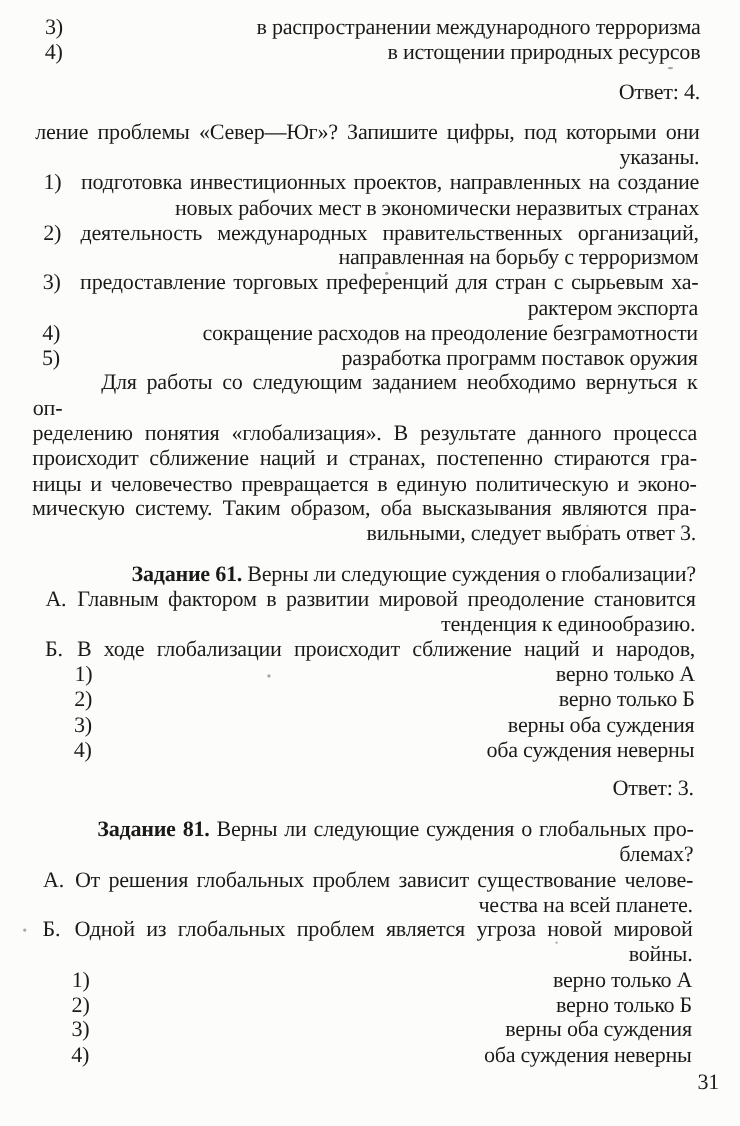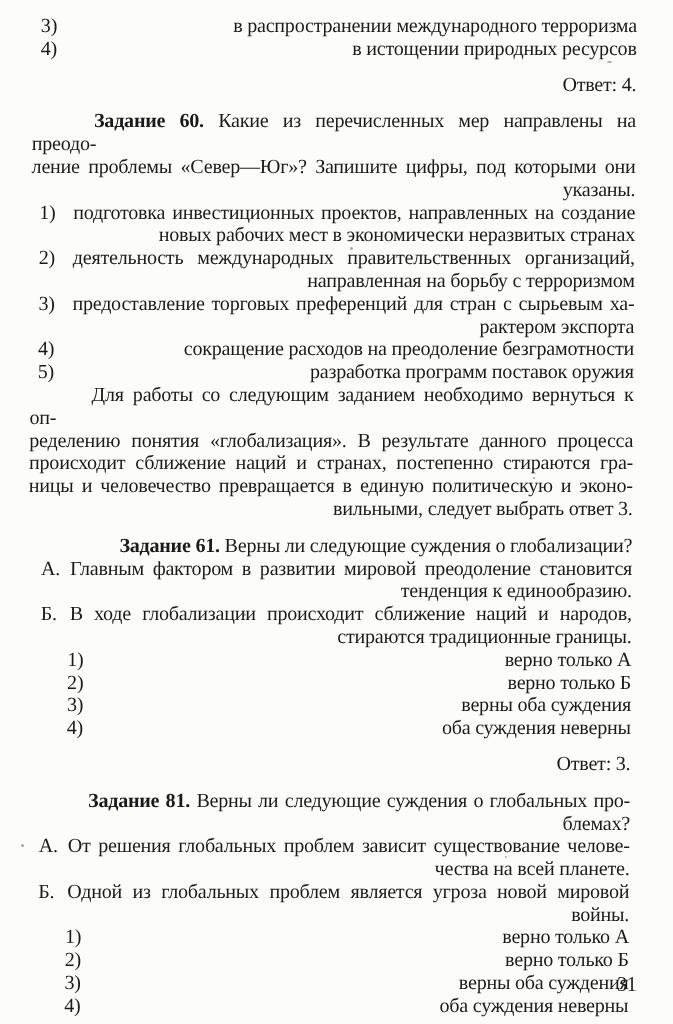--- a/index.html
+++ b/index.html
@@ -33,21 +33,21 @@
   .u { text-underline-offset: 2px; }
   .li  { position: relative; padding-left: 42px; }
   .li > .mk  { position: absolute; left: 8px;  top: 0; }
   .st  { position: relative; padding-left: 42px; }
   .st > .mk  { position: absolute; left: 13px; top: 0; }
   .opt { position: relative; padding-left: 72px; }
   .opt > .mk { position: absolute; left: 40px; top: 0; }
   .ans { padding-left: 41px; margin-top: 13px; }
   .pageno {
     position: absolute;
-    left: 617px; top: 973px;
+    left: 634px; top: 973px;
     font-size: 20px; color: #1a1a1a; text-align: center;
   }
   .speck {
     position: absolute;
     background: #3c3c3c;
     border-radius: 50%;
     opacity: 0.45;
   }
 </style>
 </head>
@@ -60,24 +60,20 @@
       <span class="mk">3)</span>
       <div class="ll">в распространении международного терроризма</div>
     </div>
     <div class="li">
       <span class="mk">4)</span>
       <div class="ll">в истощении природных ресурсов</div>
     </div>
     <div class="ans ll">Ответ: 4.</div>
 
     <div class="task">
-      <div class="jl ind">
-        <span class="b">Задание 60.</span>
-        <span>Какие из перечисленных мер направлены на преодо-</span>
-      </div>
       <div class="jl"><span>ление проблемы «Север—Юг»? Запишите </span><span class="u">цифры</span><span>, под которыми они</span></div>
       <div class="ll">указаны.</div>
 
       <div class="li">
         <span class="mk">1)</span>
         <div class="jl">подготовка инвестиционных проектов, направленных на создание</div>
         <div class="ll">новых рабочих мест в экономически неразвитых странах</div>
       </div>
       <div class="li">
         <span class="mk">2)</span>
@@ -95,37 +91,37 @@
       </div>
       <div class="li">
         <span class="mk">5)</span>
         <div class="ll">разработка программ поставок оружия</div>
       </div>
 
       <div class="jl ind">Для работы со следующим заданием необходимо вернуться к оп-</div>
       <div class="jl">ределению понятия «глобализация». В результате данного процесса</div>
       <div class="jl">происходит сближение наций и странах, постепенно стираются гра-</div>
       <div class="jl">ницы и человечество превращается в единую политическую и эконо-</div>
+      <div class="jl">мическую систему. Таким образом, оба высказывания являются пра-</div>
       <div class="ll">вильными, следует выбрать ответ 3.</div>
     </div>
 
     <div class="task">
       <div class="ll ind">
         <span class="b">Задание 61.</span>
         <span>Верны ли следующие суждения о глобализации?</span>
       </div>
       <div class="st">
         <span class="mk">А.</span>
         <div class="jl">Главным фактором в развитии мировой преодоление становится</div>
         <div class="ll">тенденция к единообразию.</div>
       </div>
       <div class="st">
         <span class="mk">Б.</span>
         <div class="jl">В ходе глобализации происходит сближение наций и народов,</div>
-        <div class="ll">стираются традиционные границы.</div>
       </div>
       <div class="opt">
         <span class="mk">1)</span>
         <div class="ll">верно только А</div>
       </div>
       <div class="opt">
         <span class="mk">2)</span>
         <div class="ll">верно только Б</div>
       </div>
       <div class="opt">

